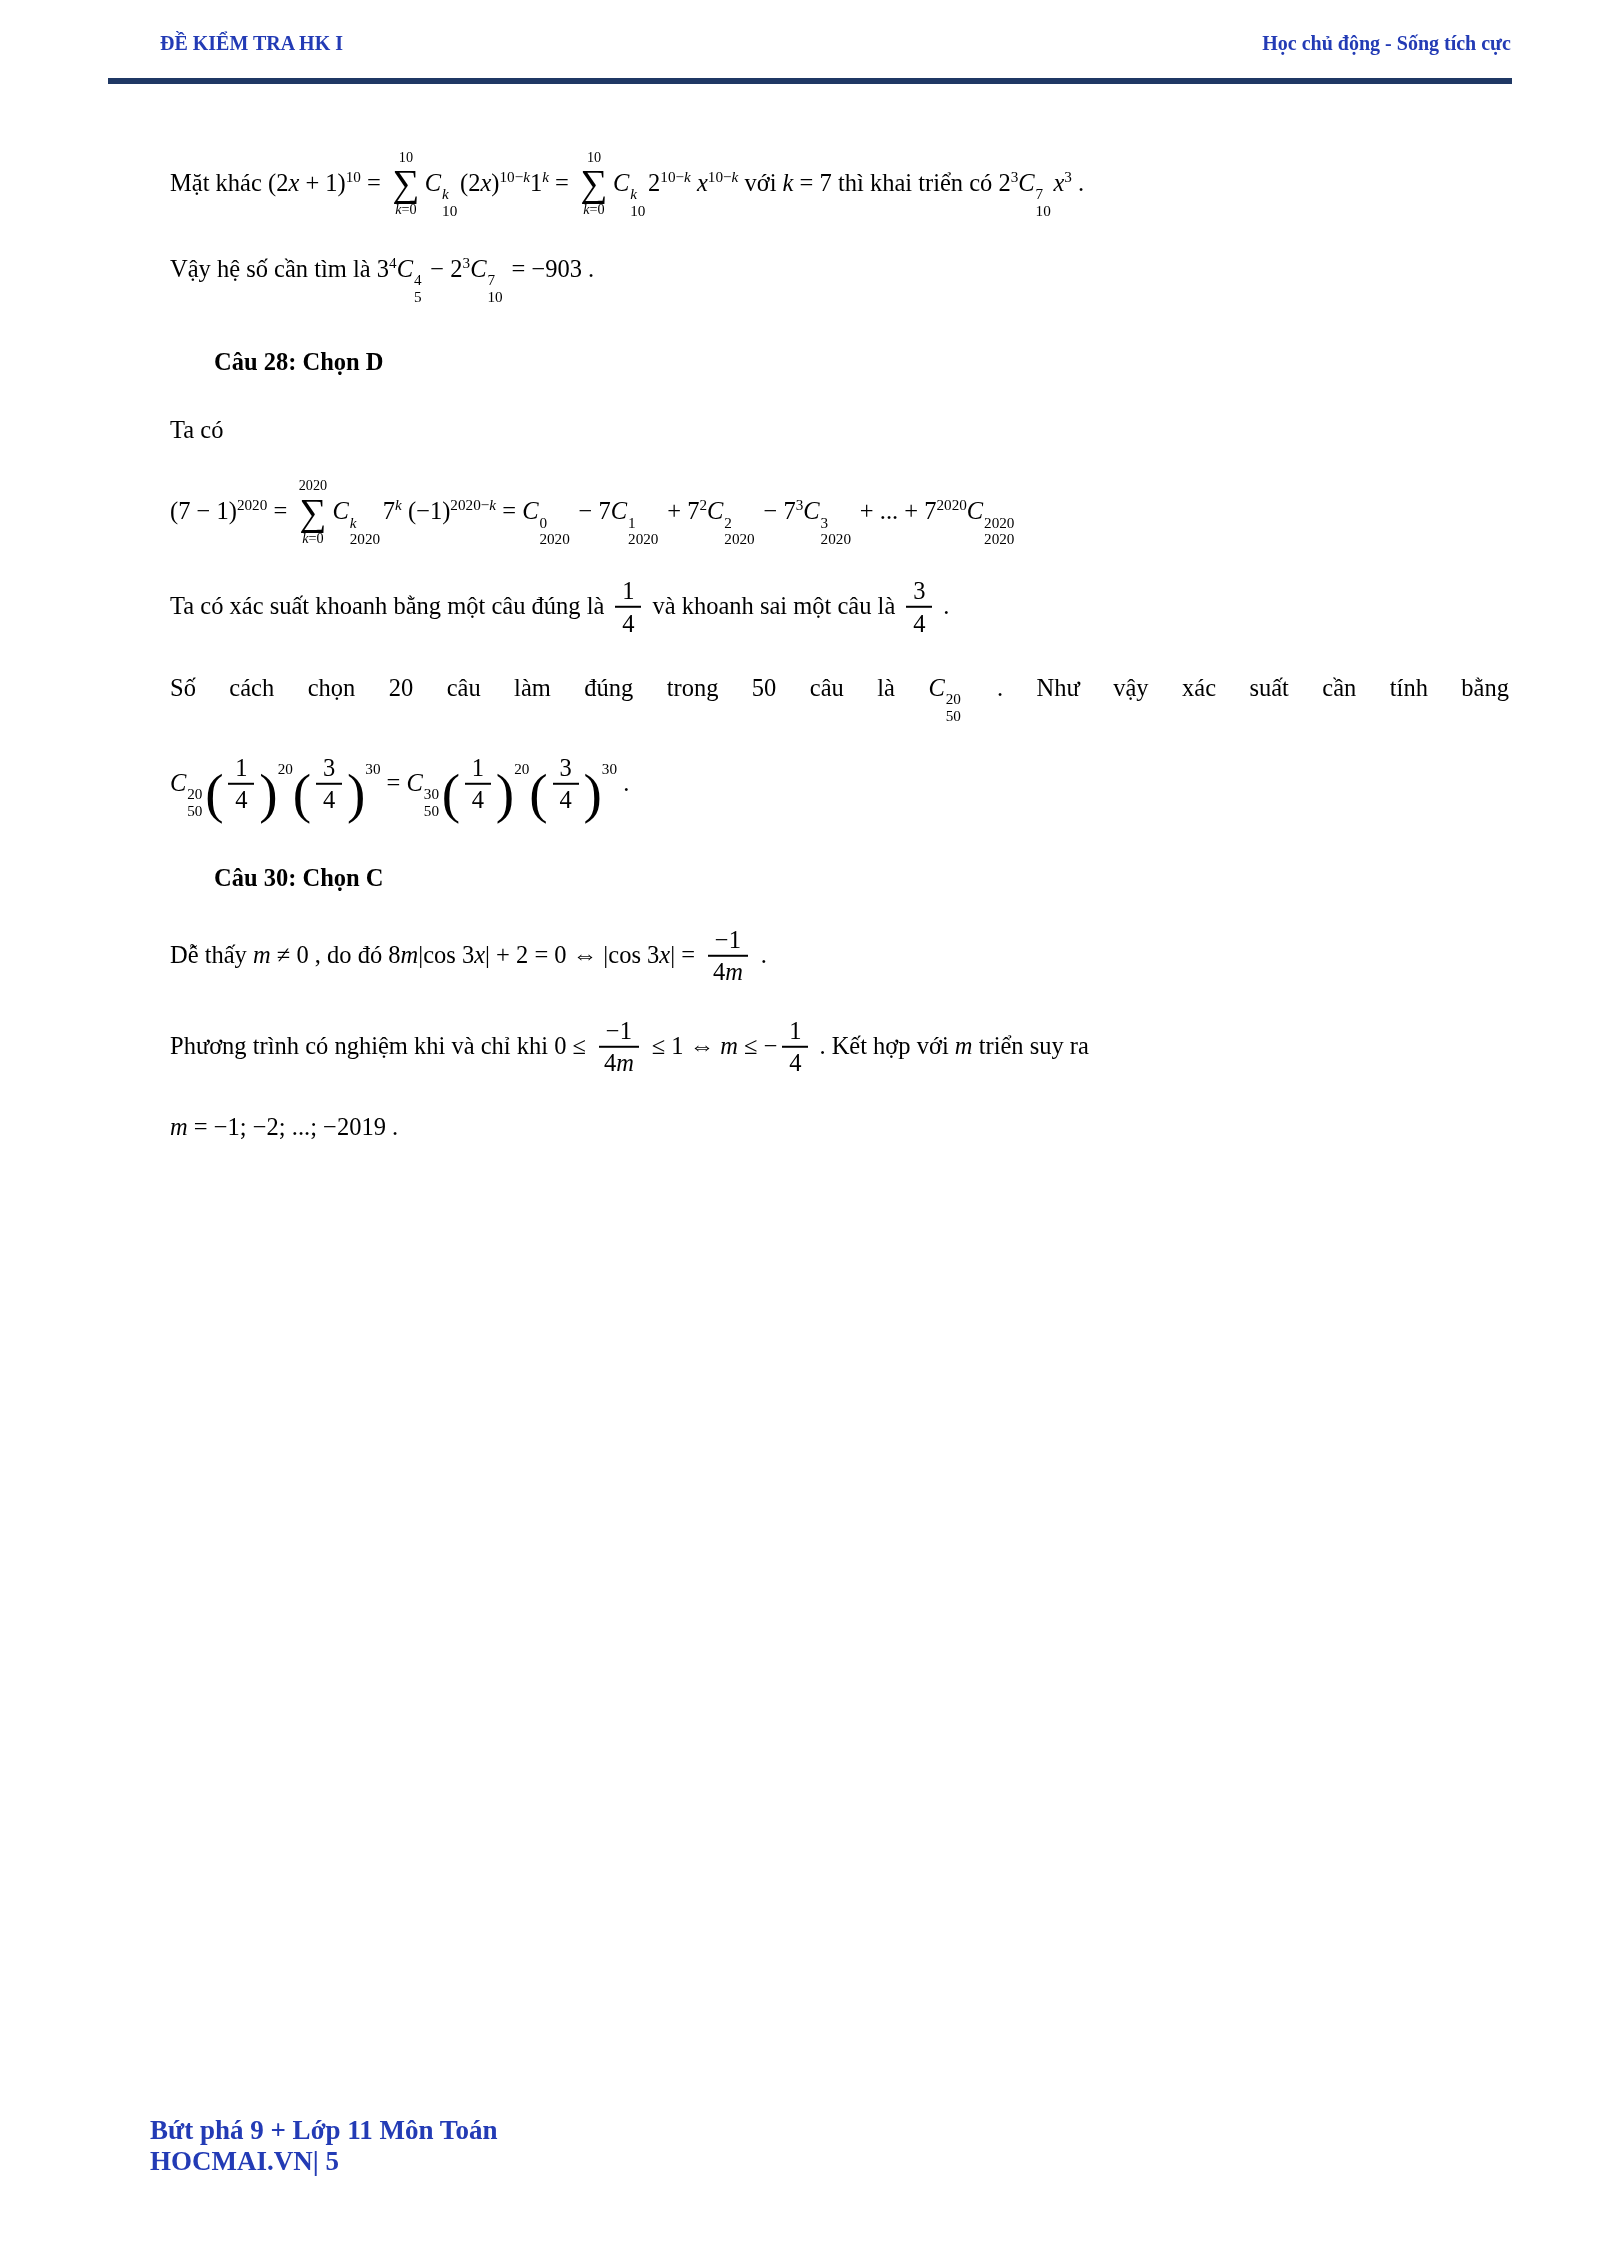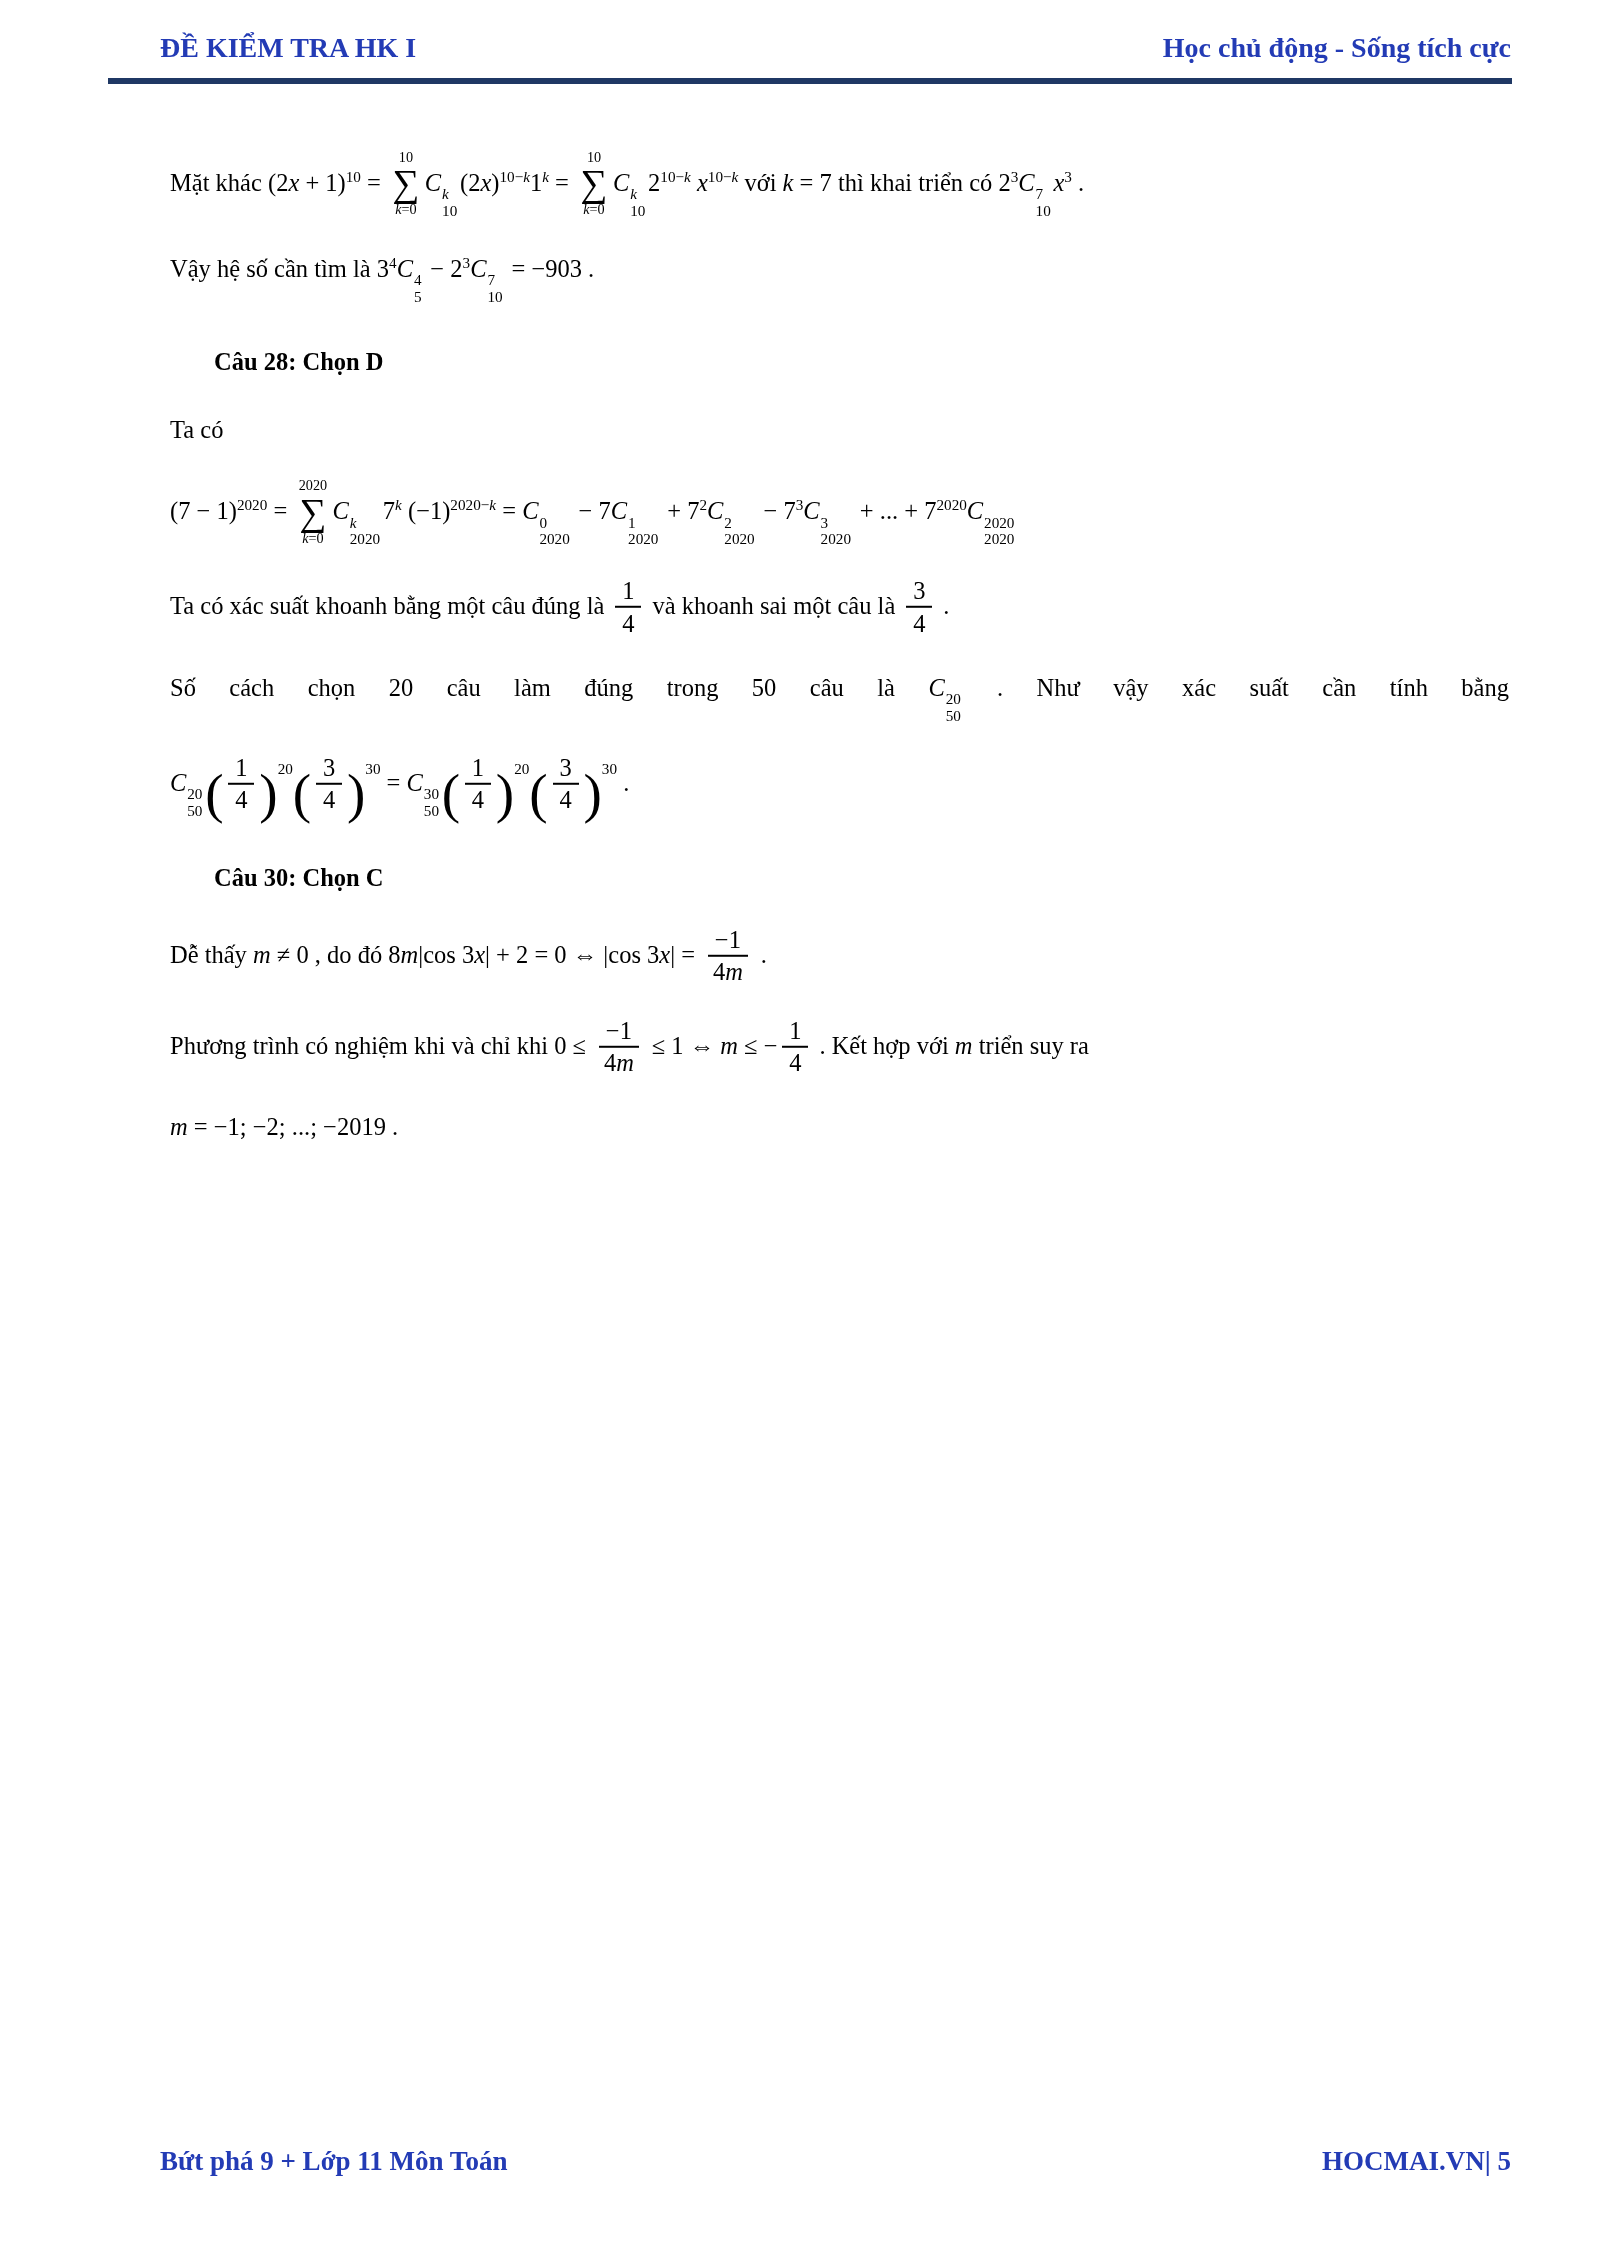--- a/index.html
+++ b/index.html
@@ -4,31 +4,31 @@
 <style>
   html,body{margin:0;padding:0;background:#ffffff;}
   .page{
     position:relative;width:1619px;height:2261px;background:#ffffff;
     font-family:"Liberation Serif","DejaVu Serif",serif;
     font-size:24.5px;color:#000;overflow:hidden;
   }
   .header{
     position:absolute;top:32px;left:160px;right:108px;
     display:flex;justify-content:space-between;align-items:baseline;
-    font-weight:700;font-size:28px;color:var(--accent,#233bb5);
+    font-weight:700;font-size:20px;color:var(--accent,#233bb5);
   }
   .header-rule{
     position:absolute;top:78px;left:108px;right:107px;height:5.8px;
     background:var(--rule,#1f3864);
   }
   .content{position:absolute;top:151px;left:170px;right:110px;}
   .footer{
-    position:absolute;bottom:84px;left:160px;right:108px;
+    position:absolute;bottom:84px;left:150px;right:108px;
     display:flex;justify-content:space-between;
-    font-weight:700;font-size:27px;color:var(--accent,#233bb5);
+    font-weight:700;font-size:27px;color:var(--accent,#233bb5);flex-direction:column;
   }
   .block{margin:0 0 30px 0;line-height:1.55;}
   .heading{font-weight:700;margin-top:38px;margin-left:44px;}
   .justify{text-align:justify;text-align-last:justify;}
 
   
   .mi{font-style:italic;}
   .msup{font-size:.62em;vertical-align:.62em;}
   .mhsup{font-size:.62em;vertical-align:1.15em;}
   .mgrp{white-space:nowrap;}

